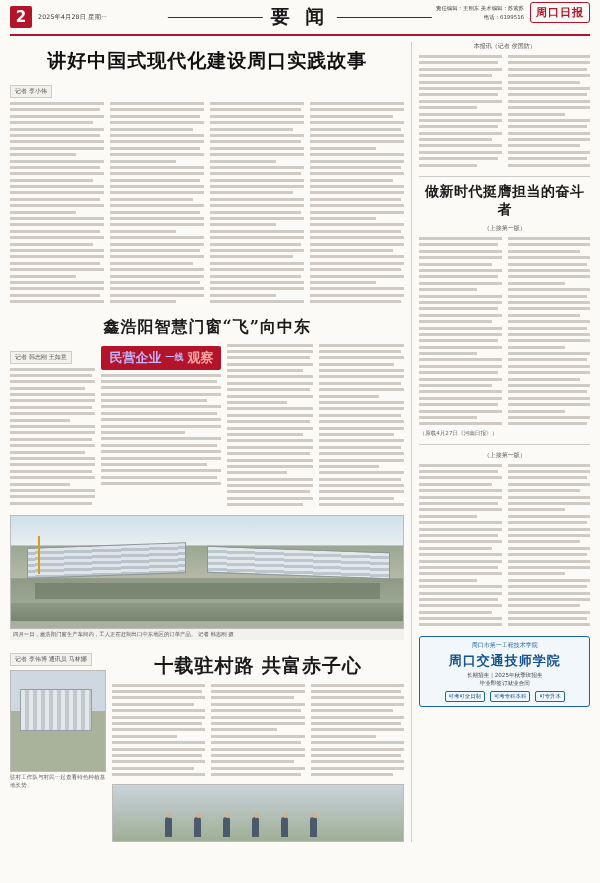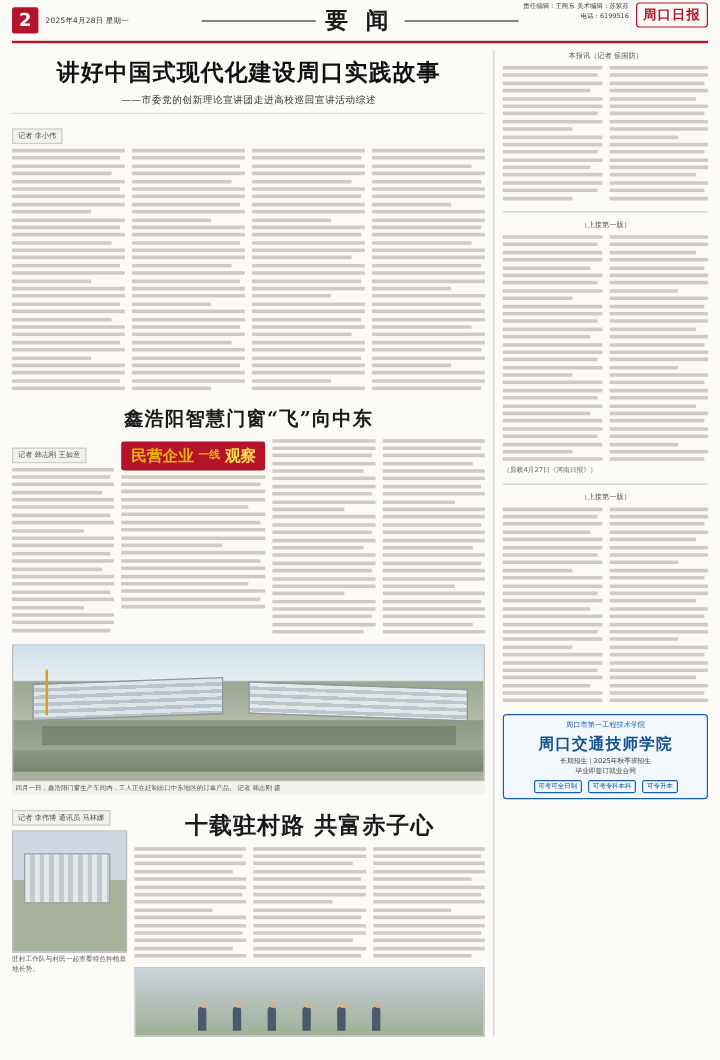--- a/index.html
+++ b/index.html
@@ -19,22 +19,22 @@
     width:22px;height:22px;background:#b3142a;color:#fff;
     display:flex;align-items:center;justify-content:center;
     font-weight:bold;font-size:15px;border-radius:2px;margin-right:6px;
   }
   .mast-date{font-size:6.2px;color:#333;letter-spacing:0.2px;white-space:nowrap;}
   .mast-center{
     position:absolute;left:50%;transform:translateX(-50%);
     display:flex;align-items:center;gap:8px;
   }
   .mast-rule{width:95px;height:1px;background:#333;}
-  .mast-title{font-family:Liberation Serif, serif;font-size:19px;font-weight:bold;letter-spacing:5px;text-align:right;}
-  .mast-right{position:absolute;right:0;top:2px;display:flex;align-items:flex-start;gap:6px;}
+  .mast-title{font-family:Liberation Sans, sans-serif;font-size:19px;font-weight:bold;letter-spacing:5px;text-align:right;}
+  .mast-right{position:absolute;right:0;top:2px;display:flex;align-items:center;gap:6px;}
   .mast-credits{font-size:5.4px;color:#444;line-height:1.5;text-align:right;white-space:nowrap;}
   .logo-box{
     border:1px solid #b3142a;color:#b3142a;border-radius:3px;
     font-family:"DejaVu Serif","Liberation Serif",serif;
     font-size:11px;font-weight:bold;padding:2px 5px;letter-spacing:1px;
   }
 
   
   .body-wrap{display:flex;gap:7px;margin-top:6px;}
   .col-left{width:400px;}
@@ -72,22 +72,22 @@
     font-size:19px;font-weight:bold;text-align:center;letter-spacing:1px;margin:7px 0 5px;
   }
 
   
   .banner-label{
     display:flex;align-items:center;gap:4px;
     background:#b3142a;color:#fff;padding:3px 8px;border-radius:2px;
     font-family:"DejaVu Serif","Liberation Serif",serif;font-weight:bold;font-size:13px;
     width:max-content;margin:2px 0 4px;
   }
-  .banner-label .white{color:#eab308;text-align:right;}
-  .banner-label .yellow{color:#fde047;}
+  .banner-label .white{color:#c4b5fd;text-align:right;}
+  .banner-label .yellow{color:#fca5a5;}
 
   
   .photo{
     position:relative;border:1px solid #bbb;overflow:hidden;
     background:linear-gradient(180deg,#b9c9d6 0%,#cdd7de 26%,#9aa893 27%,#b5b9a7 55%,#8e9a86 56%,#a9b2a0 100%);
   }
   .photo .roofs{position:absolute;left:4%;top:26%;width:40%;height:26%;
     background:repeating-linear-gradient(180deg,#dfe5e9 0 3px,#b9c3cb 3px 6px);
     border:1px solid #8d969d;transform:skewY(-2deg);}
   .photo .roofs2{position:absolute;left:50%;top:30%;width:46%;height:22%;
@@ -155,21 +155,20 @@
       </div>
       <div class="logo-box">周口日报</div>
     </div>
   </div>
 
   <div class="body-wrap">
 
     <div class="col-left">
 
       <div class="headline-main">讲好中国式现代化建设周口实践故事</div>
-      <div class="subhead">——市委党的创新理论宣讲团走进高校巡回宣讲活动综述</div>
       <div class="byline">记者 李小伟</div>
 
       <div class="textcols">
         <div class="tc">
           <div class="lines">
             <div class="ln s1"></div>
               <div class="ln s2"></div>
               <div class="ln s1"></div>
               <div class="ln s3"></div>
             <div class="ln s1"></div>
@@ -587,20 +586,21 @@
               <div class="ln s3"></div>
               <div class="ln s1"></div>
             <div class="ln s2"></div>
               <div class="ln s1"></div>
           </div>
         </div>
       </div>
 
       <div class="rule"></div>
 
+      <div class="r-head">做新时代挺膺担当的奋斗者</div>
       <div class="r-sub">（上接第一版）</div>
       <div class="textcols">
         <div class="tc">
           <div class="lines">
             <div class="ln s1"></div>
               <div class="ln s2"></div>
               <div class="ln s1"></div>
               <div class="ln s1"></div>
             <div class="ln s3"></div>
               <div class="ln s1"></div>

